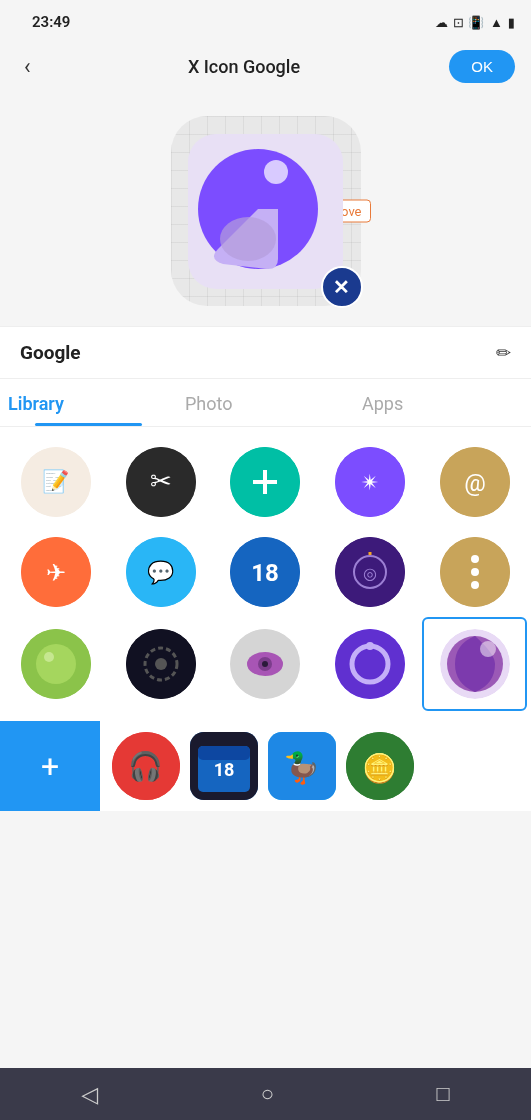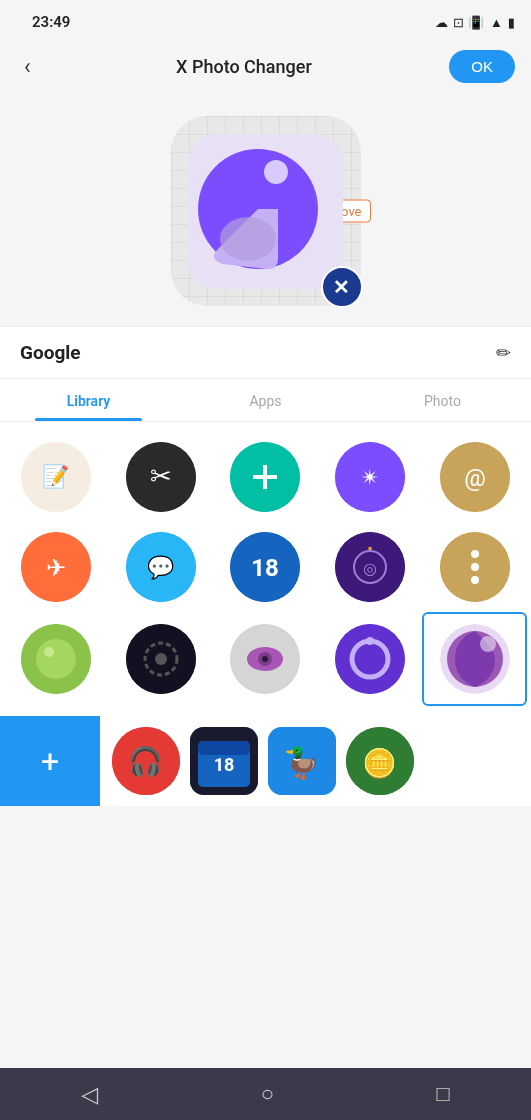--- a/index.html
+++ b/index.html
@@ -180,23 +180,22 @@
     
     .tabs-bar {
       background: white;
       display: flex;
       align-items: flex-end;
       border-bottom: 1px solid #eee;
       padding: 0 0 0 0;
     }
     .tab-item {
       flex: 1;
-      text-align: center;
       padding: 14px 8px 12px;
-      font-size: 14px;
+      font-size: 18px;
       cursor: pointer;
       position: relative;
       color: #aaa;
     }
     .tab-item.active {
       color: #2196f3;
       font-weight: 600;
     }
     .tab-item.active::after {
       content: '';
@@ -304,21 +303,21 @@
     <span class="status-icon">☁</span>
     <span class="status-icon">⊡</span>
     <span class="status-icon">📳</span>
     <span class="status-icon">▲</span>
     <span class="status-icon">▮</span>
   </div>
 </div>
 
 <div class="header">
   <span class="back-btn">‹</span>
-  <span class="header-title">X Photo Changer</span>
+  <span class="header-title">X Icon Google</span>
   <button class="ok-btn">OK</button>
 </div>
 
 <div class="icon-preview-area">
   <div class="icon-preview-wrapper">
     <div class="icon-preview-bg">
 
       <svg class="icon-svg-wrapper" viewBox="0 0 155 155">
 
         <rect x="0" y="0" width="155" height="155" rx="28" fill="#e8e0f5"></rect>
@@ -347,24 +346,24 @@
 <div class="app-name-row">
   <span class="app-name-text">Google</span>
   <span class="edit-icon">✏</span>
 </div>
 
 <div class="tabs-bar">
   <div class="tab-item active">
     <span>Library</span>
   </div>
   <div class="tab-item">
+    <span>Photo</span>
+  </div>
+  <div class="tab-item">
     <span>Apps</span>
-  </div>
-  <div class="tab-item">
-    <span>Photo</span>
   </div>
 </div>
 
 <div class="icon-grid">
 
   <div class="grid-icon-cell">
     <div class="grid-icon" style="background:#f5ece2; border-radius:50%;">
       <svg width="70" height="70" viewBox="0 0 70 70">
           <circle cx="35" cy="35" r="35" fill="#f5ece2"></circle>
           <text x="35" y="42" text-anchor="middle" font-size="22" fill="#bbb">📝</text>

